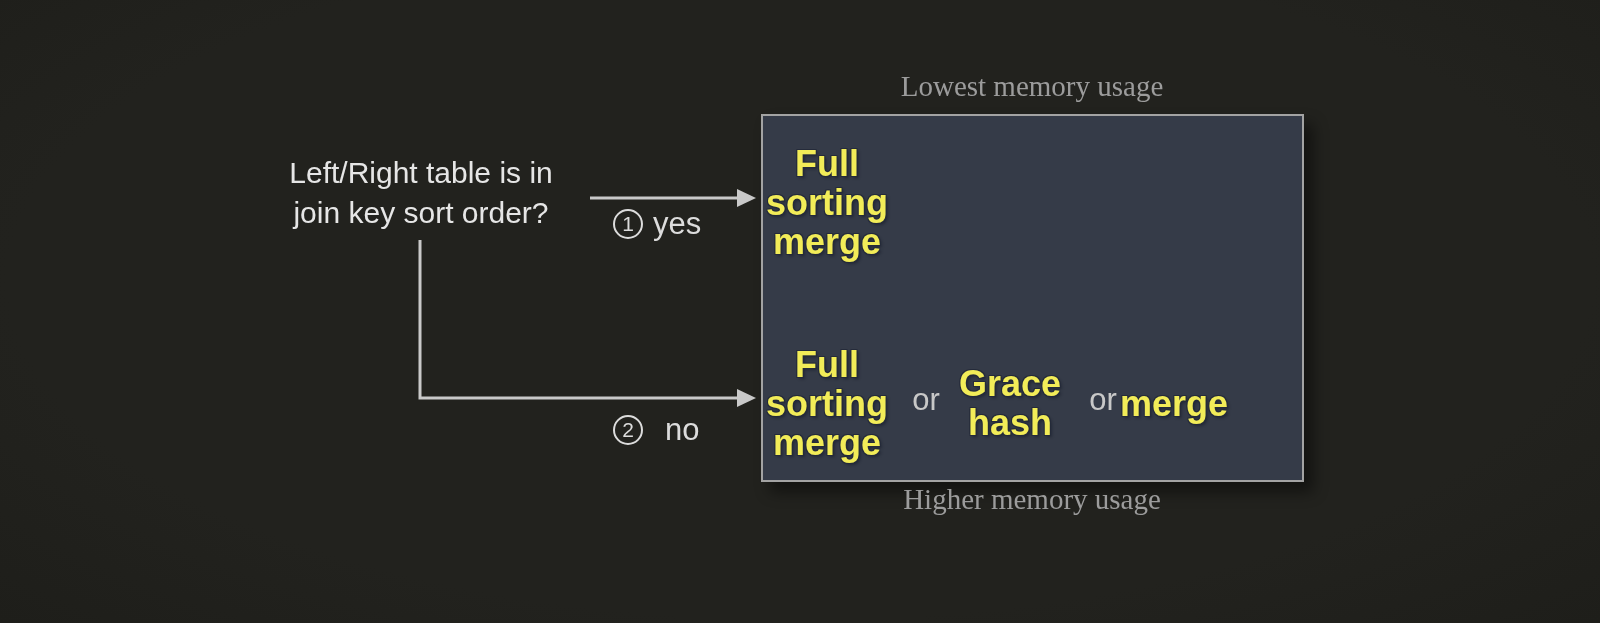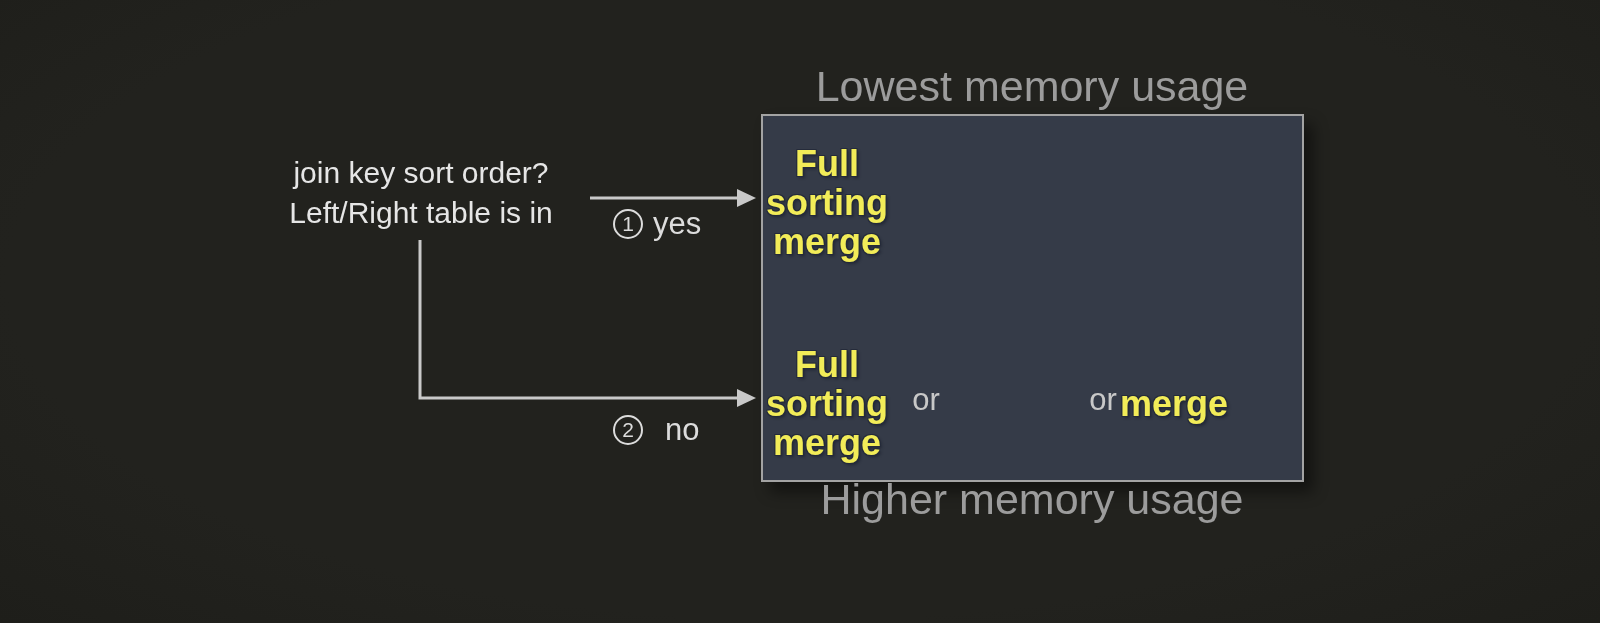--- a/index.html
+++ b/index.html
@@ -45,22 +45,23 @@
     width: 30px; height: 30px;
     border: 2px solid var(--branch-label-gray, #dcdcdc);
     border-radius: 50%;
     font-size: 21px;
     line-height: 1;
     padding-bottom: 1px;
   }
 
   .mem-label {
     color: var(--memory-label-gray, #9c9c9c);
-    font-size: 43px;
+    font-size: 29px;
     white-space: nowrap;
+    font-family: Liberation Serif, serif;
   }
   .mem-top { left: 1032px; top: 86px; }
   .mem-bottom { left: 1032px; top: 499px; }
 
   .algo-box {
     left: 761px; top: 114px;
     box-sizing: border-box;
     width: 543px; height: 368px;
     background: var(--box-fill, #353b48);
     border: 2px solid var(--box-border, #a3a3a3);
@@ -93,22 +94,22 @@
     white-space: nowrap;
     text-align: right;
   }
 </style>
 </head>
 <body>
 
 <div class="stage">
 
   <div class="abs center-xy question">
+    <div>Left/Right table is in</div>
     <div>join key sort order?</div>
-    <div>Left/Right table is in</div>
   </div>
 
   <svg class="abs connectors" viewBox="0 0 1600 623" xmlns="http://www.w3.org/2000/svg">
     <path class="ln" d="M590 198 H740"></path>
     <path class="ah" d="M756 198 L737 189 L737 207 Z"></path>
     <path class="ln" d="M420 240 V398 H740"></path>
     <path class="ah" d="M756 398 L737 389 L737 407 Z"></path>
   </svg>
 
   <div class="abs center-y branch-label branch-yes">
@@ -136,20 +137,24 @@
     </div>
 
     <div class="abs center-xy algo pos-unsorted1">
       <span class="algo-line">Full</span>
       <span class="algo-line">sorting</span>
       <span class="algo-line">merge</span>
     </div>
 
     <div class="abs center-xy or-word pos-or1">or</div>
 
+    <div class="abs center-xy algo pos-unsorted2">
+      <span class="algo-line">Grace</span>
+      <span class="algo-line">hash</span>
+    </div>
 
     <div class="abs center-xy or-word pos-or2">or</div>
 
     <div class="abs center-xy algo pos-unsorted3">
       <span class="algo-line">merge</span>
     </div>
 
   </div>
 
   <div class="abs center-xy mem-label mem-bottom">Higher memory usage</div>

